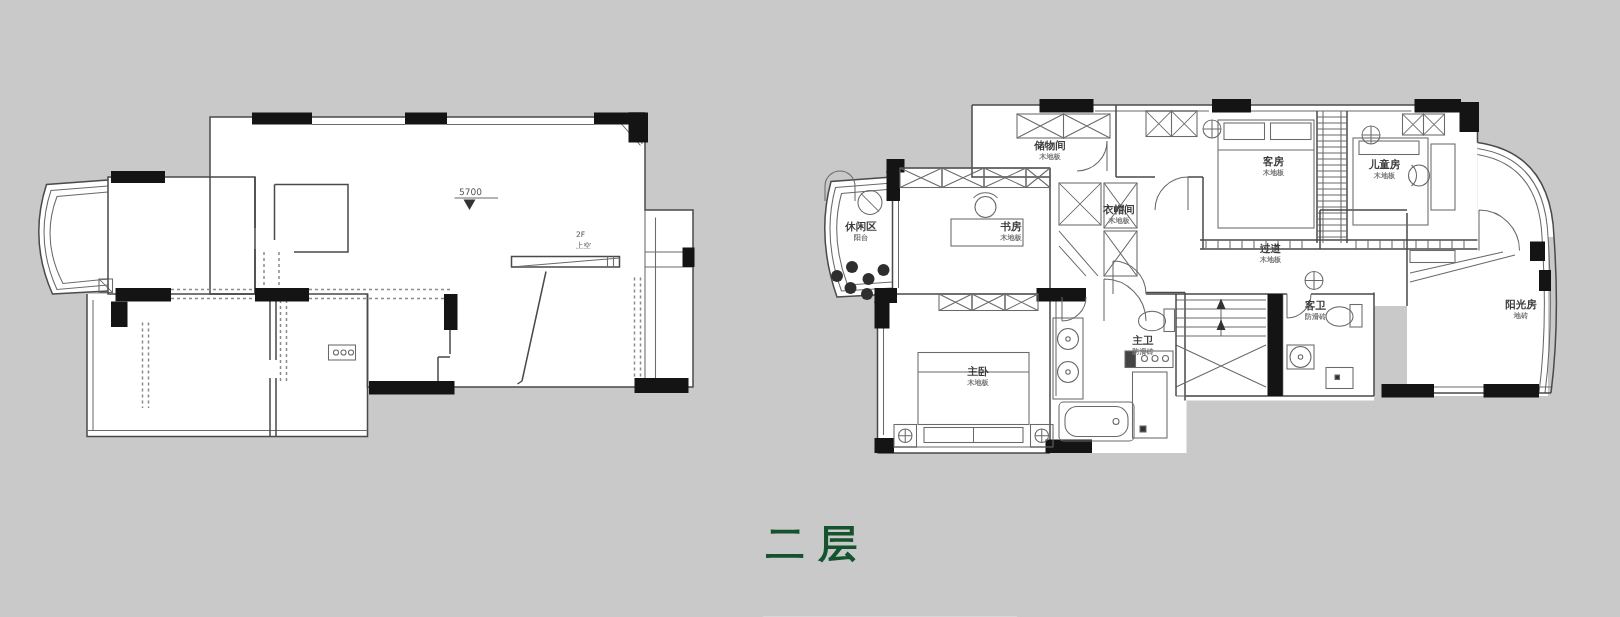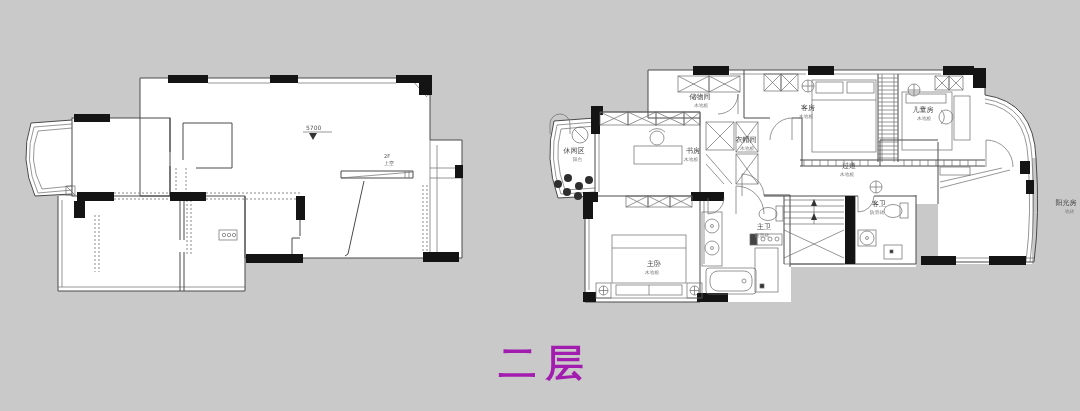--- a/index.html
+++ b/index.html
@@ -7,36 +7,37 @@
     position:relative;
     width:1080px;height:411px;
     background:#c9c9c9;
     overflow:hidden;
     font-family:"DejaVu Sans","Liberation Sans",sans-serif;
   }
   svg.plan{position:absolute;left:0;top:0;}
   .room-label{
     position:absolute;
     transform:translate(-50%,-50%);
-    text-align:right;
+    text-align:center;
     color:#3c3c3c;
     line-height:1.2;
     white-space:nowrap;
     pointer-events:none;
+    font-weight:bold;
   }
   .room-label .main{display:block;font-size:7px;}
   .room-label .sub{display:block;font-size:6px;color:#7a7a7a;transform:scale(.8);}
   .floor-title{
     position:absolute;
     left:541px;top:363px;
     transform:translate(-50%,-50%);
-    font-size:38px;
+    font-size:26px;
     font-weight:600;
     letter-spacing:9px;
-    color:#a21caf;
+    color:#14532d;
     padding-left:9px; 
   }
   .w{fill:#ffffff;stroke:none;}
   .ln{fill:none;stroke:#4a4a4a;stroke-width:1;}
   .thin{fill:none;stroke:#6a6a6a;stroke-width:.7;}
   .dot{fill:none;stroke:#8a8a8a;stroke-width:1;stroke-dasharray:2 2;}
   .blk{fill:#141414;stroke:none;}
   .txt{fill:#555;font-family:"DejaVu Sans",sans-serif;}
 </style>
 </head>
@@ -351,56 +352,56 @@
       <rect x="940" y="167" width="30" height="8"></rect>
       <path d="M940,188 L1010,170 M940,182 L1002,168"></path>
     </g>
   </g>
 </svg>
 
 <div class="room-label" style="left:574px;top:155px">
   <span class="main">休闲区</span>
   <span class="sub">阳台</span>
 </div>
-<div class="room-label" style="left:691px;top:155px">
+<div class="room-label" style="left:674px;top:155px">
   <span class="main">书房</span>
   <span class="sub">木地板</span>
 </div>
 <div class="room-label" style="left:700px;top:101px">
   <span class="main">储物间</span>
   <span class="sub">木地板</span>
 </div>
 <div class="room-label" style="left:746px;top:144px">
   <span class="main">衣帽间</span>
   <span class="sub">木地板</span>
 </div>
-<div class="room-label" style="left:806px;top:112px">
+<div class="room-label" style="left:849px;top:112px">
   <span class="main">客房</span>
   <span class="sub">木地板</span>
 </div>
 <div class="room-label" style="left:923px;top:114px">
   <span class="main">儿童房</span>
   <span class="sub">木地板</span>
 </div>
 <div class="room-label" style="left:847px;top:170px">
   <span class="main">过道</span>
   <span class="sub">木地板</span>
 </div>
-<div class="room-label" style="left:652px;top:268px">
+<div class="room-label" style="left:652px;top:252px">
   <span class="main">主卧</span>
   <span class="sub">木地板</span>
 </div>
 <div class="room-label" style="left:762px;top:231px">
   <span class="main">主卫</span>
   <span class="sub">防滑砖</span>
 </div>
 <div class="room-label" style="left:877px;top:208px">
   <span class="main">客卫</span>
   <span class="sub">防滑砖</span>
 </div>
-<div class="room-label" style="left:1066px;top:207px">
+<div class="room-label" style="left:1014px;top:207px">
   <span class="main">阳光房</span>
   <span class="sub">地砖</span>
 </div>
 
 <div class="floor-title">二层</div>
 
 </div>
 
 </body></html>

